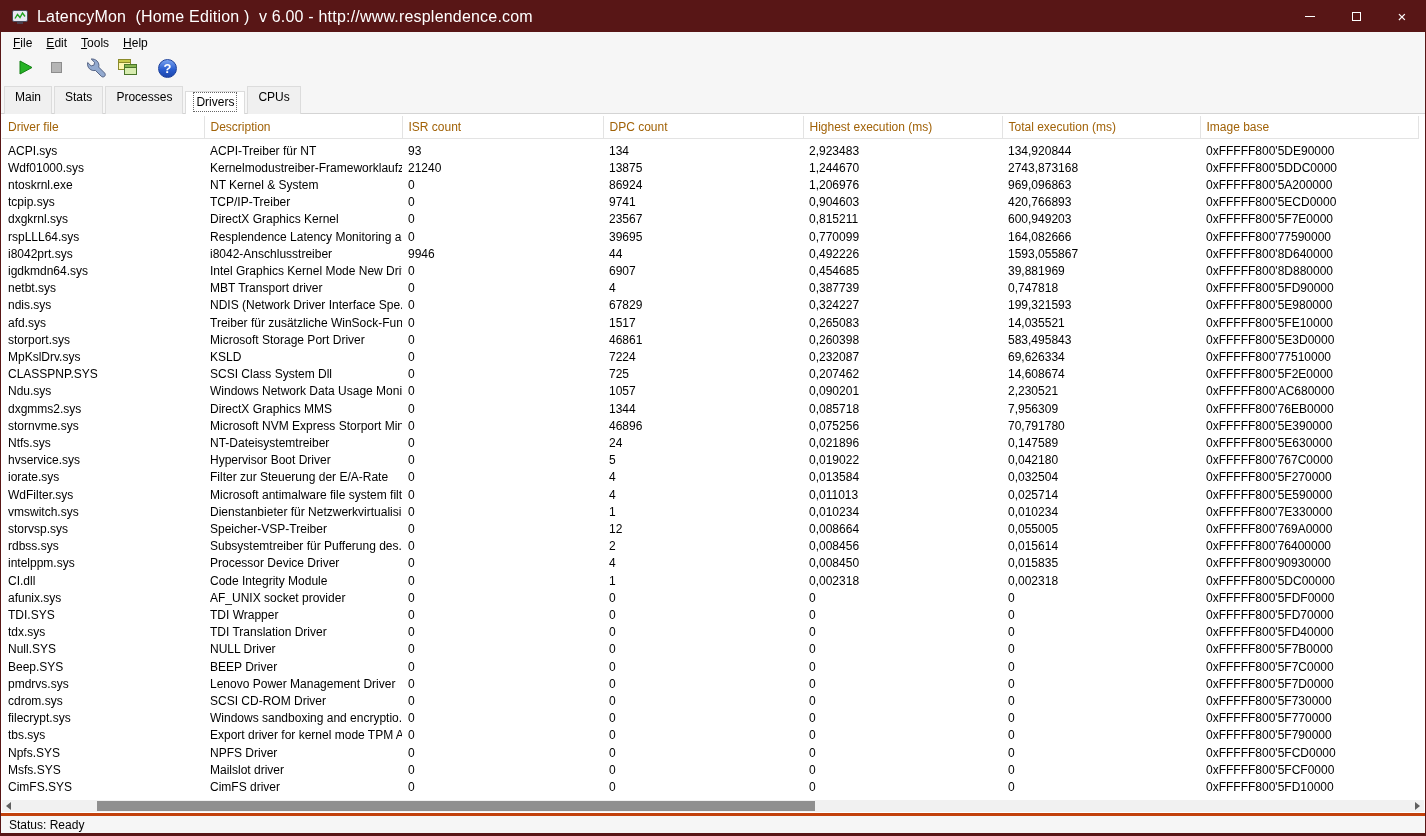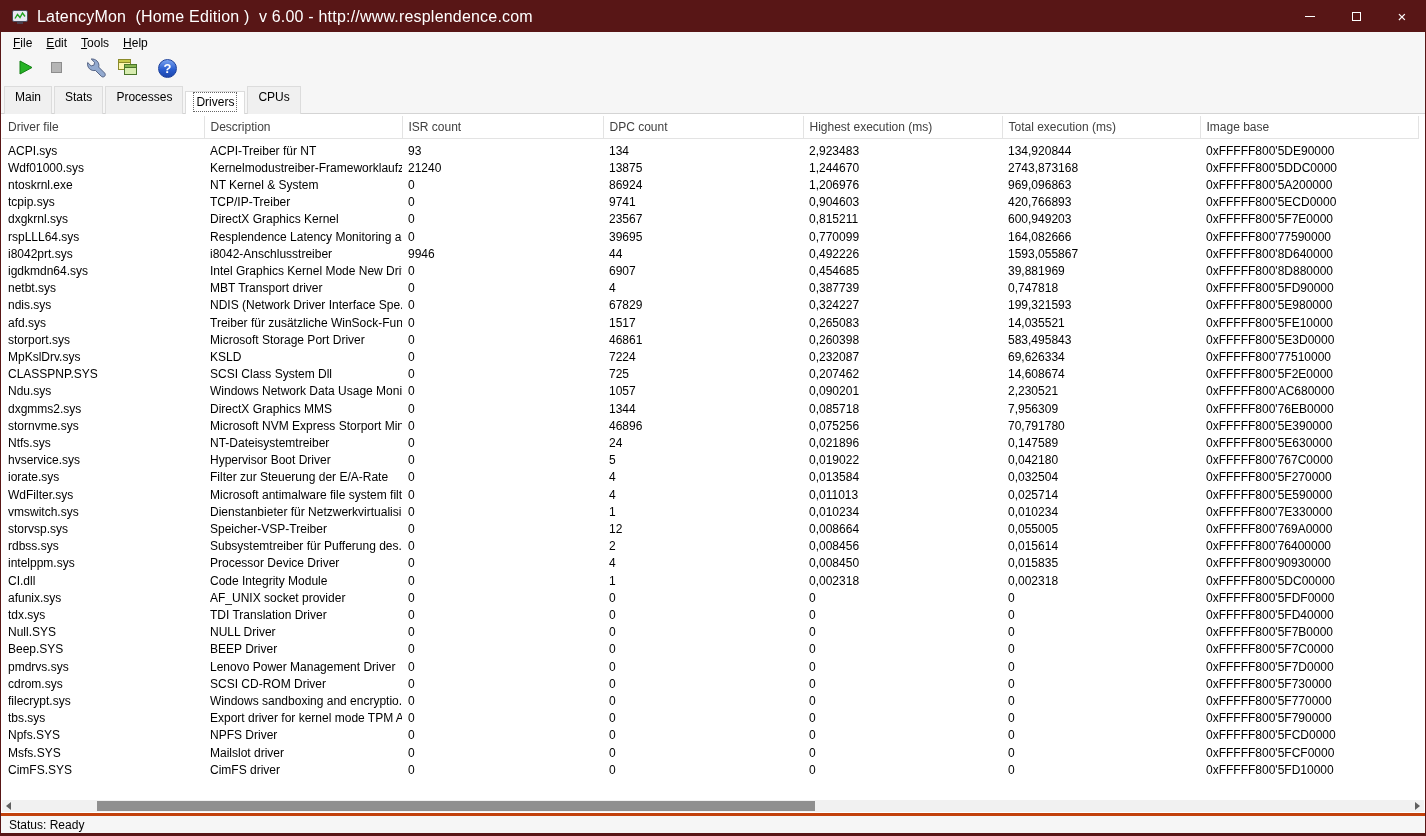--- a/index.html
+++ b/index.html
@@ -38,21 +38,21 @@
   
   .tabbar{flex:0 0 23px;background:var(--chrome);display:flex;align-items:flex-end;padding-left:3px;position:relative;z-index:5;}
   .tab{height:28px;padding:3px 10px 2px;background:#f0f0f0;border:1px solid #dcdcdc;border-bottom:none;margin-right:2px;position:relative;top:1px;white-space:nowrap;}
   .tab.active{height:23px;background:#fff;}
   .tab.active .tab-label{outline:1px dotted #666;outline-offset:2px;}
 
   
   .content{flex:1 1 auto;background:#fff;border-top:1px solid #d4d4d4;position:relative;overflow:hidden;}
   .listview{position:absolute;top:2px;left:1px;right:1px;bottom:13px;overflow:hidden;}
   table.drivers{border-collapse:collapse;table-layout:fixed;width:1416px;}
-  th{text-align:left;font-weight:400;height:22px;padding:0 4px 0 6px;border-right:1px solid #e3e3e3;border-bottom:1px solid #e3e3e3;background:#fff;white-space:nowrap;overflow:hidden;color:#404040;}
+  th{text-align:left;font-weight:400;height:22px;padding:0 4px 0 6px;border-right:1px solid #e3e3e3;border-bottom:1px solid #e3e3e3;background:#fff;white-space:nowrap;overflow:hidden;color:#a16207;}
   td{height:17px;line-height:17.2px;padding:0 4px 0 6px;white-space:nowrap;overflow:hidden;}
   tbody tr:first-child td{padding-top:4px;}
 
   
   .hscroll{position:absolute;left:1px;right:1px;bottom:1px;height:12px;background:#f1f1f1;}
   .hs-arrow{position:absolute;top:0;width:13px;height:12px;display:flex;align-items:center;justify-content:center;}
   .hs-arrow.left{left:0;}
   .hs-arrow.right{right:0;}
   .hs-arrow.left::after{content:"";border:4px solid transparent;border-left:none;border-right:5px solid #5f5f5f;}
   .hs-arrow.right::after{content:"";border:4px solid transparent;border-right:none;border-left:5px solid #5f5f5f;}
@@ -403,20 +403,29 @@
             <tr>
               <td>afunix.sys</td>
               <td>AF_UNIX socket provider</td>
               <td>0</td>
               <td>0</td>
               <td>0</td>
               <td>0</td>
               <td>0xFFFFF800'5FDF0000</td>
             </tr>
             <tr>
+              <td>TDI.SYS</td>
+              <td>TDI Wrapper</td>
+              <td>0</td>
+              <td>0</td>
+              <td>0</td>
+              <td>0</td>
+              <td>0xFFFFF800'5FD70000</td>
+            </tr>
+            <tr>
               <td>tdx.sys</td>
               <td>TDI Translation Driver</td>
               <td>0</td>
               <td>0</td>
               <td>0</td>
               <td>0</td>
               <td>0xFFFFF800'5FD40000</td>
             </tr>
             <tr>
               <td>Null.SYS</td>

